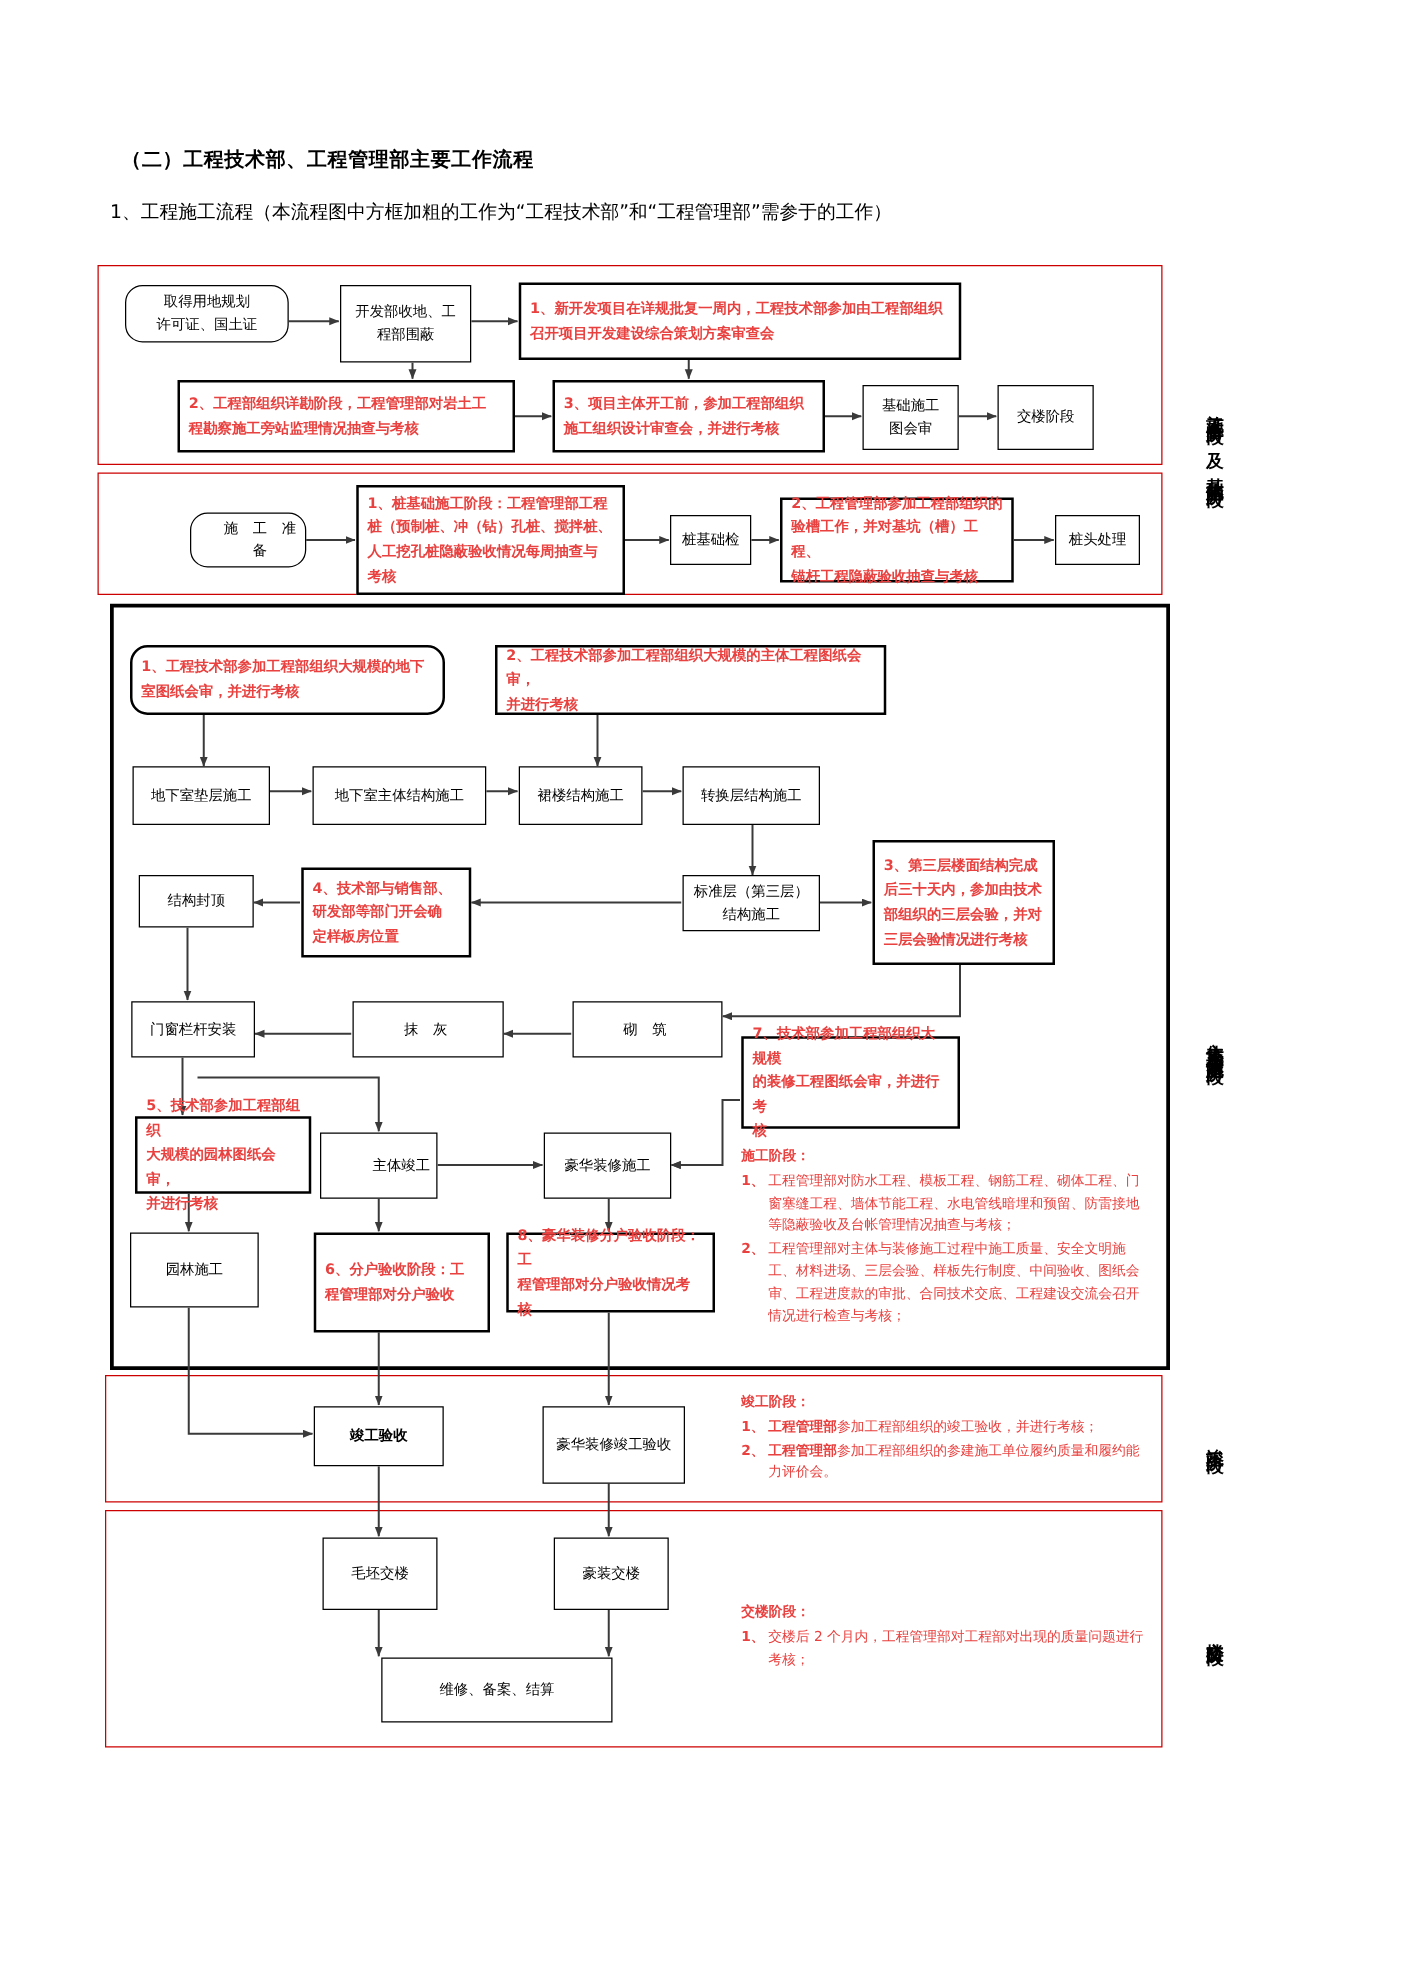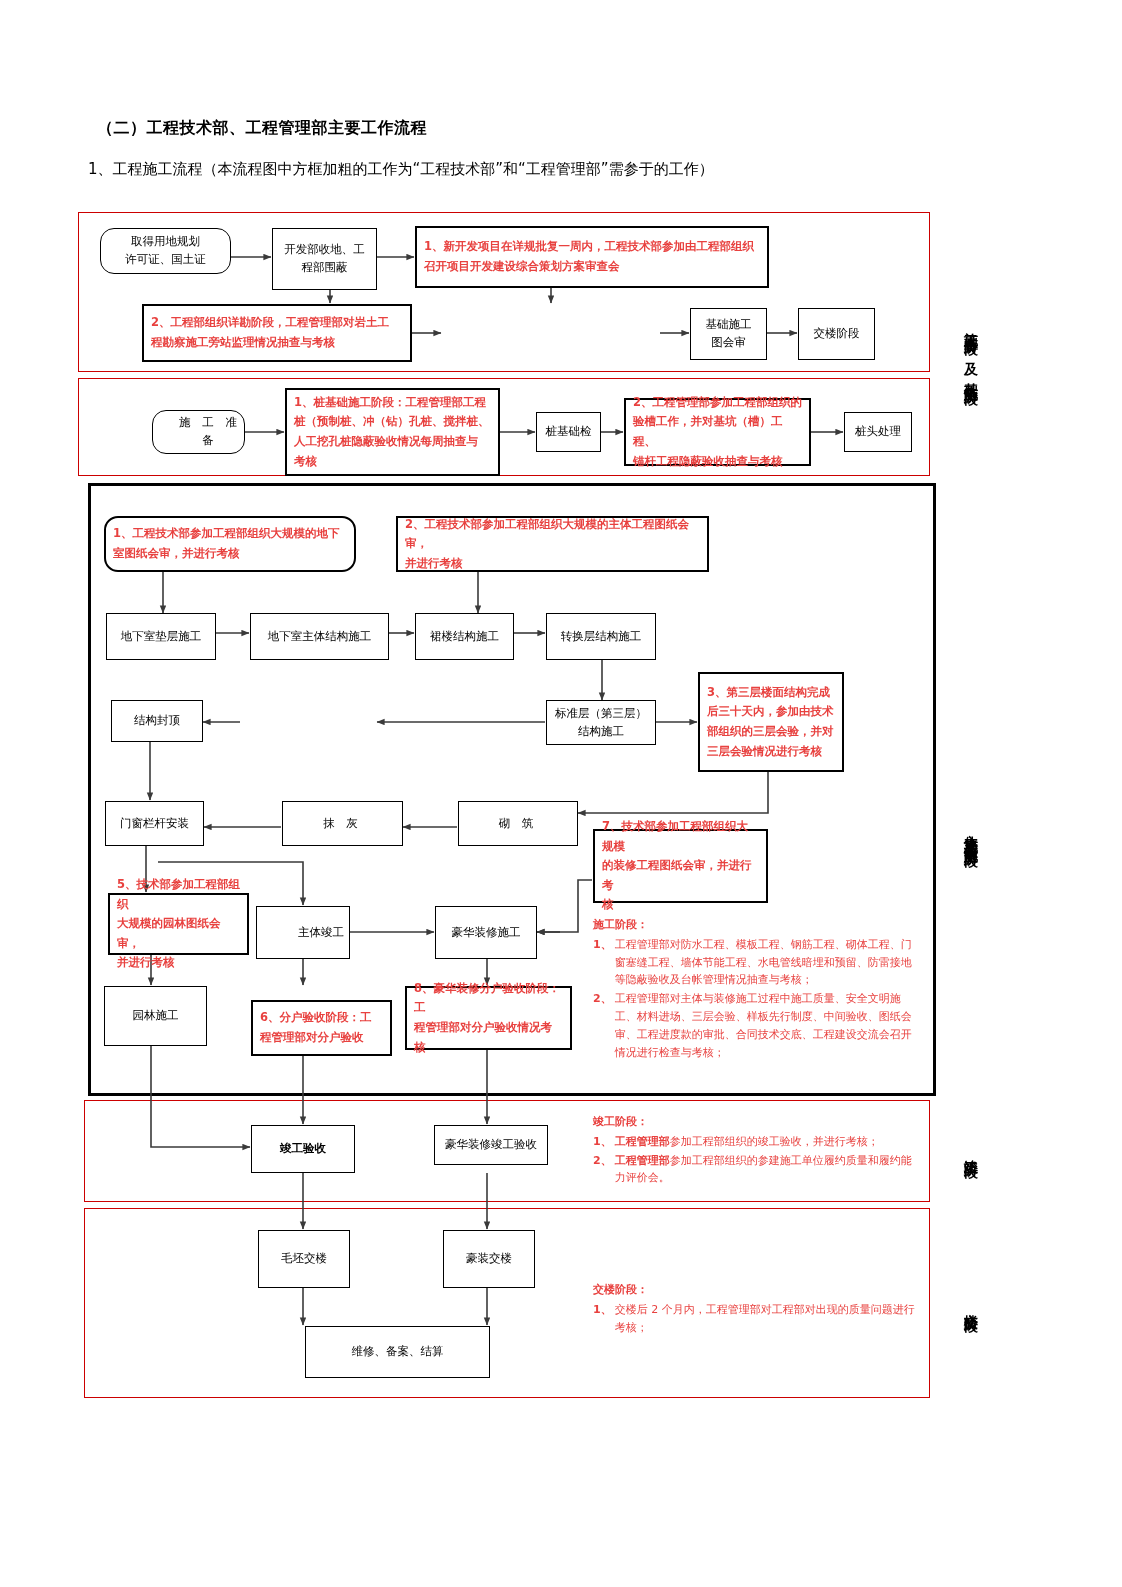--- a/index.html
+++ b/index.html
@@ -145,20 +145,24 @@
   <div class="node hi" style="left:415px;top:226px;width:354px;height:62px;">
     <span class="t">1、新开发项目在详规批复一周内，工程技术部参加由工程部组织
 召开项目开发建设综合策划方案审查会</span>
     </div>
 
   <div class="node hi" style="left:142px;top:304px;width:270px;height:58px;">
     <span class="t">2、工程部组织详勘阶段，工程管理部对岩土工
 程勘察施工旁站监理情况抽查与考核</span>
     </div>
 
+  <div class="node hi" style="left:442px;top:304px;width:218px;height:58px;">
+    <span class="t">3、项目主体开工前，参加工程部组织
+施工组织设计审查会，并进行考核</span>
+    </div>
 
   <div class="node" style="left:690px;top:308px;width:77px;height:52px;">
     <span class="t">基础施工
 图会审</span>
     </div>
 
   <div class="node" style="left:798px;top:308px;width:77px;height:52px;">
     <span class="t">交楼阶段</span>
     </div>
 
@@ -215,20 +219,25 @@
 结构施工</span>
     </div>
 
   <div class="node hi" style="left:698px;top:672px;width:146px;height:100px;">
     <span class="t">3、第三层楼面结构完成
 后三十天内，参加由技术
 部组织的三层会验，并对
 三层会验情况进行考核</span>
     </div>
 
+  <div class="node hi" style="left:241px;top:694px;width:136px;height:72px;">
+    <span class="t">4、技术部与销售部、
+研发部等部门开会确
+定样板房位置</span>
+    </div>
 
   <div class="node" style="left:111px;top:700px;width:92px;height:42px;">
     <span class="t">结构封顶</span>
     </div>
 
   <div class="node" style="left:105px;top:801px;width:99px;height:45px;">
     <span class="t">门窗栏杆安装</span>
     </div>
   <div class="node sp" style="left:282px;top:801px;width:121px;height:45px;">
     <span class="t">抹  灰</span>
@@ -253,21 +262,21 @@
     <span class="t">主体竣工</span>
     </div>
   <div class="node" style="left:435px;top:906px;width:102px;height:53px;">
     <span class="t">豪华装修施工</span>
     </div>
 
   <div class="node" style="left:104px;top:986px;width:103px;height:60px;">
     <span class="t">园林施工</span>
     </div>
 
-  <div class="node hi" style="left:251px;top:986px;width:141px;height:56px;margin-top:14px;">
+  <div class="node hi" style="left:251px;top:986px;width:141px;height:80px;">
     <span class="t">6、分户验收阶段：工
 程管理部对分户验收</span>
     </div>
 
   <div class="node hi" style="left:405px;top:986px;width:167px;height:64px;">
     <span class="t">8、豪华装修分户验收阶段：工
 程管理部对分户验收情况考核</span>
     </div>
 
   <div class="note" style="left:593px;top:916px;width:325px;">
@@ -278,21 +287,21 @@
     </div>
     <div class="li">
       <span class="n">2、</span>
       <span class="x">工程管理部对主体与装修施工过程中施工质量、安全文明施工、材料进场、三层会验、样板先行制度、中间验收、图纸会审、工程进度款的审批、合同技术交底、工程建设交流会召开情况进行检查与考核；</span>
     </div>
   </div>
 
   <div class="node" style="left:251px;top:1125px;width:104px;height:48px;font-weight:bold;">
     <span class="t">竣工验收</span>
     </div>
-  <div class="node" style="left:434px;top:1125px;width:114px;height:40px;">
+  <div class="node" style="left:434px;top:1125px;width:114px;height:62px;">
     <span class="t">豪华装修竣工验收</span>
     </div>
 
   <div class="note" style="left:593px;top:1113px;width:325px;">
     <b>竣工阶段：</b>
     <div class="li">
       <span class="n">1、</span>
       <span class="x"><b style="display:inline">工程管理部</b><span>参加工程部组织的竣工验收，并进行考核；</span></span>
     </div>
     <div class="li">

